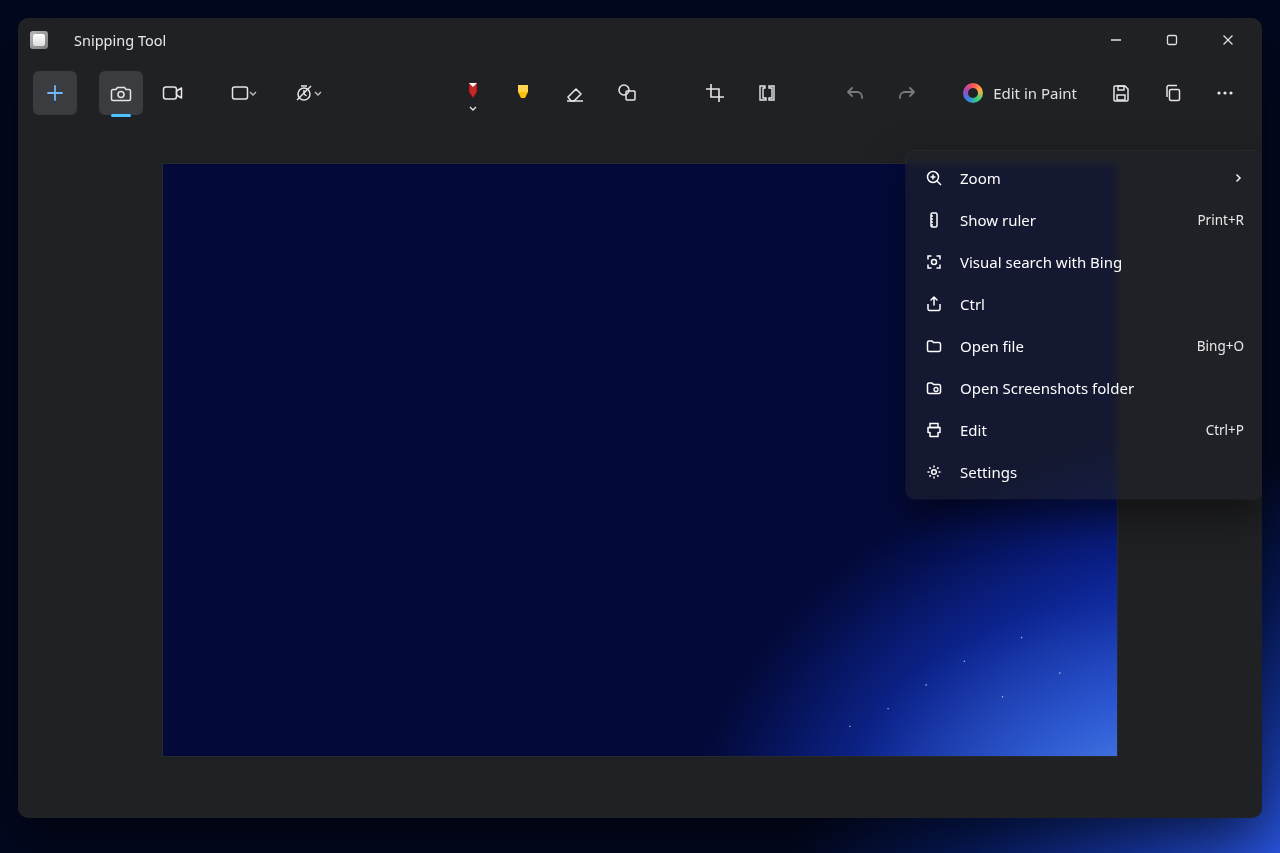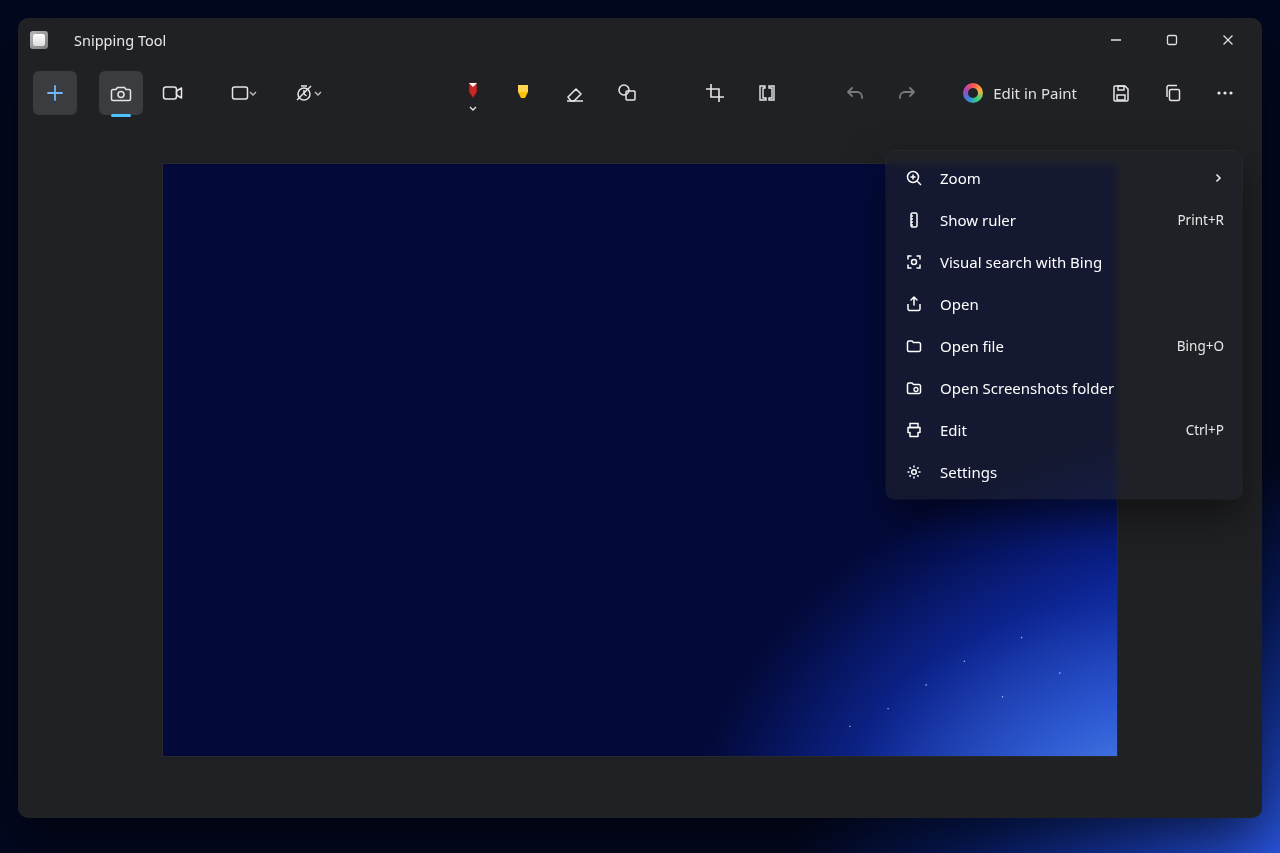--- a/index.html
+++ b/index.html
@@ -87,21 +87,21 @@
       radial-gradient(circle 2px at 80% 88%, rgba(210,235,255,0.9), transparent 60%),
       radial-gradient(circle 2px at 84% 84%, rgba(210,235,255,0.85), transparent 60%),
       radial-gradient(circle 2px at 88% 90%, rgba(210,235,255,0.9), transparent 60%),
       radial-gradient(circle 2px at 76% 92%, rgba(210,235,255,0.8), transparent 60%),
       radial-gradient(circle 2px at 72% 95%, rgba(210,235,255,0.85), transparent 60%),
       radial-gradient(circle 2px at 90% 80%, rgba(210,235,255,0.8), transparent 60%),
       radial-gradient(circle 2px at 94% 86%, rgba(210,235,255,0.9), transparent 60%);
   }
   
   .menu {
-    position:absolute; top:133px; right:20px;
+    position:absolute; top:133px; right:0;
     width:356px; background:rgba(32,34,42,0.58);
     border-radius:8px; padding:6px;
     box-shadow:0 16px 40px rgba(0,0,0,0.5), 0 0 0 1px rgba(255,255,255,0.05);
     backdrop-filter:blur(4px);
   }
   .menu-item {
     display:flex; align-items:center; height:42px; padding:0 12px;
     border-radius:5px; color:#ffffff; font-size:15px; gap:16px;
   }
   .mi-icon { width:20px; height:20px; display:flex; align-items:center; justify-content:center; flex:0 0 20px; }
@@ -301,21 +301,21 @@
         </span>
         <span class="mi-label">Visual search with Bing</span>
       </div>
       <div class="menu-item">
         <span class="mi-icon">
           <svg width="18" height="18" viewBox="0 0 18 18">
             <path d="M3 9v5a1.5 1.5 0 001.5 1.5h9A1.5 1.5 0 0015 14V9" fill="none" stroke="currentColor" stroke-width="1.5"></path>
             <path d="M9 2v8M6 5l3-3 3 3" fill="none" stroke="currentColor" stroke-width="1.5" stroke-linecap="round" stroke-linejoin="round"></path>
           </svg>
         </span>
-        <span class="mi-label">Open</span>
+        <span class="mi-label">Ctrl</span>
       </div>
       <div class="menu-item">
         <span class="mi-icon">
           <svg width="18" height="18" viewBox="0 0 18 18">
             <path d="M2.5 5.5A1.5 1.5 0 014 4h3l1.5 1.5H14A1.5 1.5 0 0115.5 7v6A1.5 1.5 0 0114 14.5H4A1.5 1.5 0 012.5 13z" fill="none" stroke="currentColor" stroke-width="1.5"></path>
           </svg>
         </span>
         <span class="mi-label">Open file</span>
         <span class="mi-accel">Bing+O</span>
       </div>

